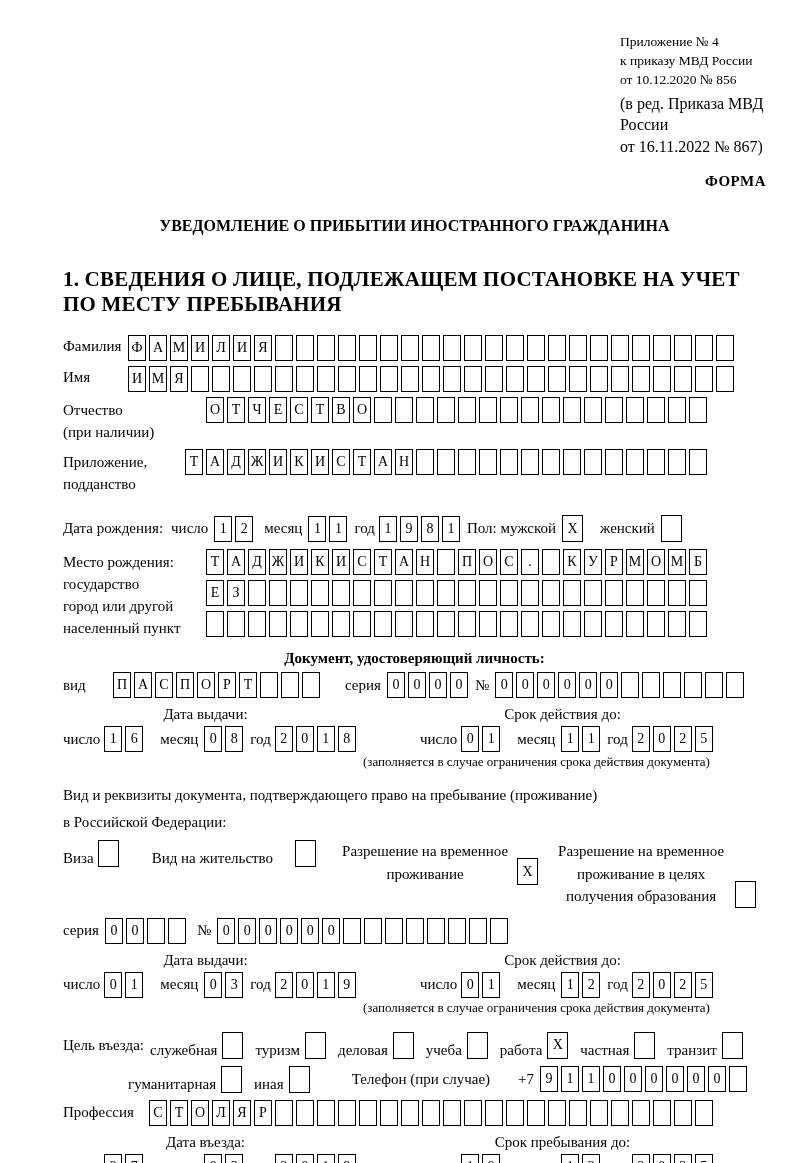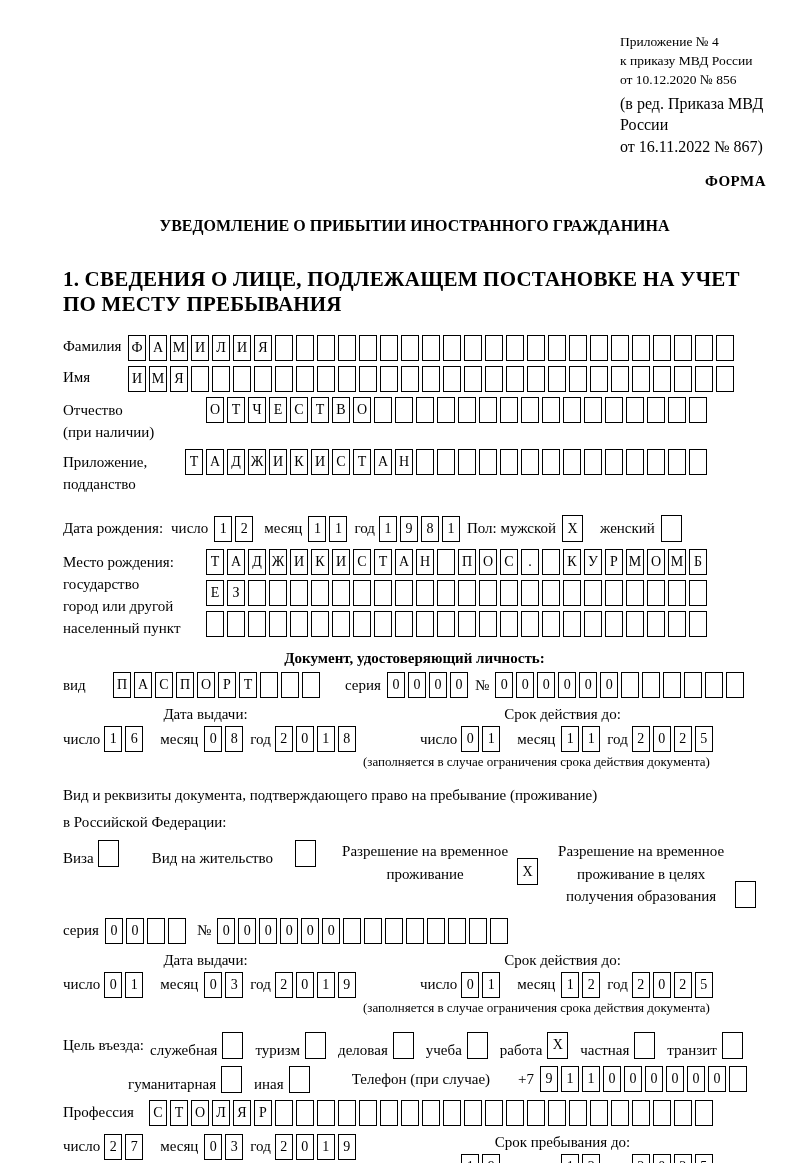--- a/index.html
+++ b/index.html
@@ -618,20 +618,21 @@
         <span class="cell" data-interactable="true"></span>
         <span class="cell" data-interactable="true"></span>
         <span class="cell" data-interactable="true"></span>
         <span class="cell" data-interactable="true"></span>
         <span class="cell" data-interactable="true"></span>
       </span>
   </div>
 
   <div class="dpair" data-interactable="false">
     <div class="dcol-l" data-interactable="false">
+      <div class="dhead" data-interactable="false">Дата въезда:</div>
       <div class="dgroup" data-interactable="false">
         <span class="lab mr4" data-interactable="false">число</span>
         <span class="cells" data-interactable="false">
             <span class="cell" data-interactable="true">2</span>
             <span class="cell" data-interactable="true">7</span>
           </span>
         <span class="lab ml14 mr6" data-interactable="false">месяц</span>
         <span class="cells" data-interactable="false">
             <span class="cell" data-interactable="true">0</span>
             <span class="cell" data-interactable="true">3</span>

